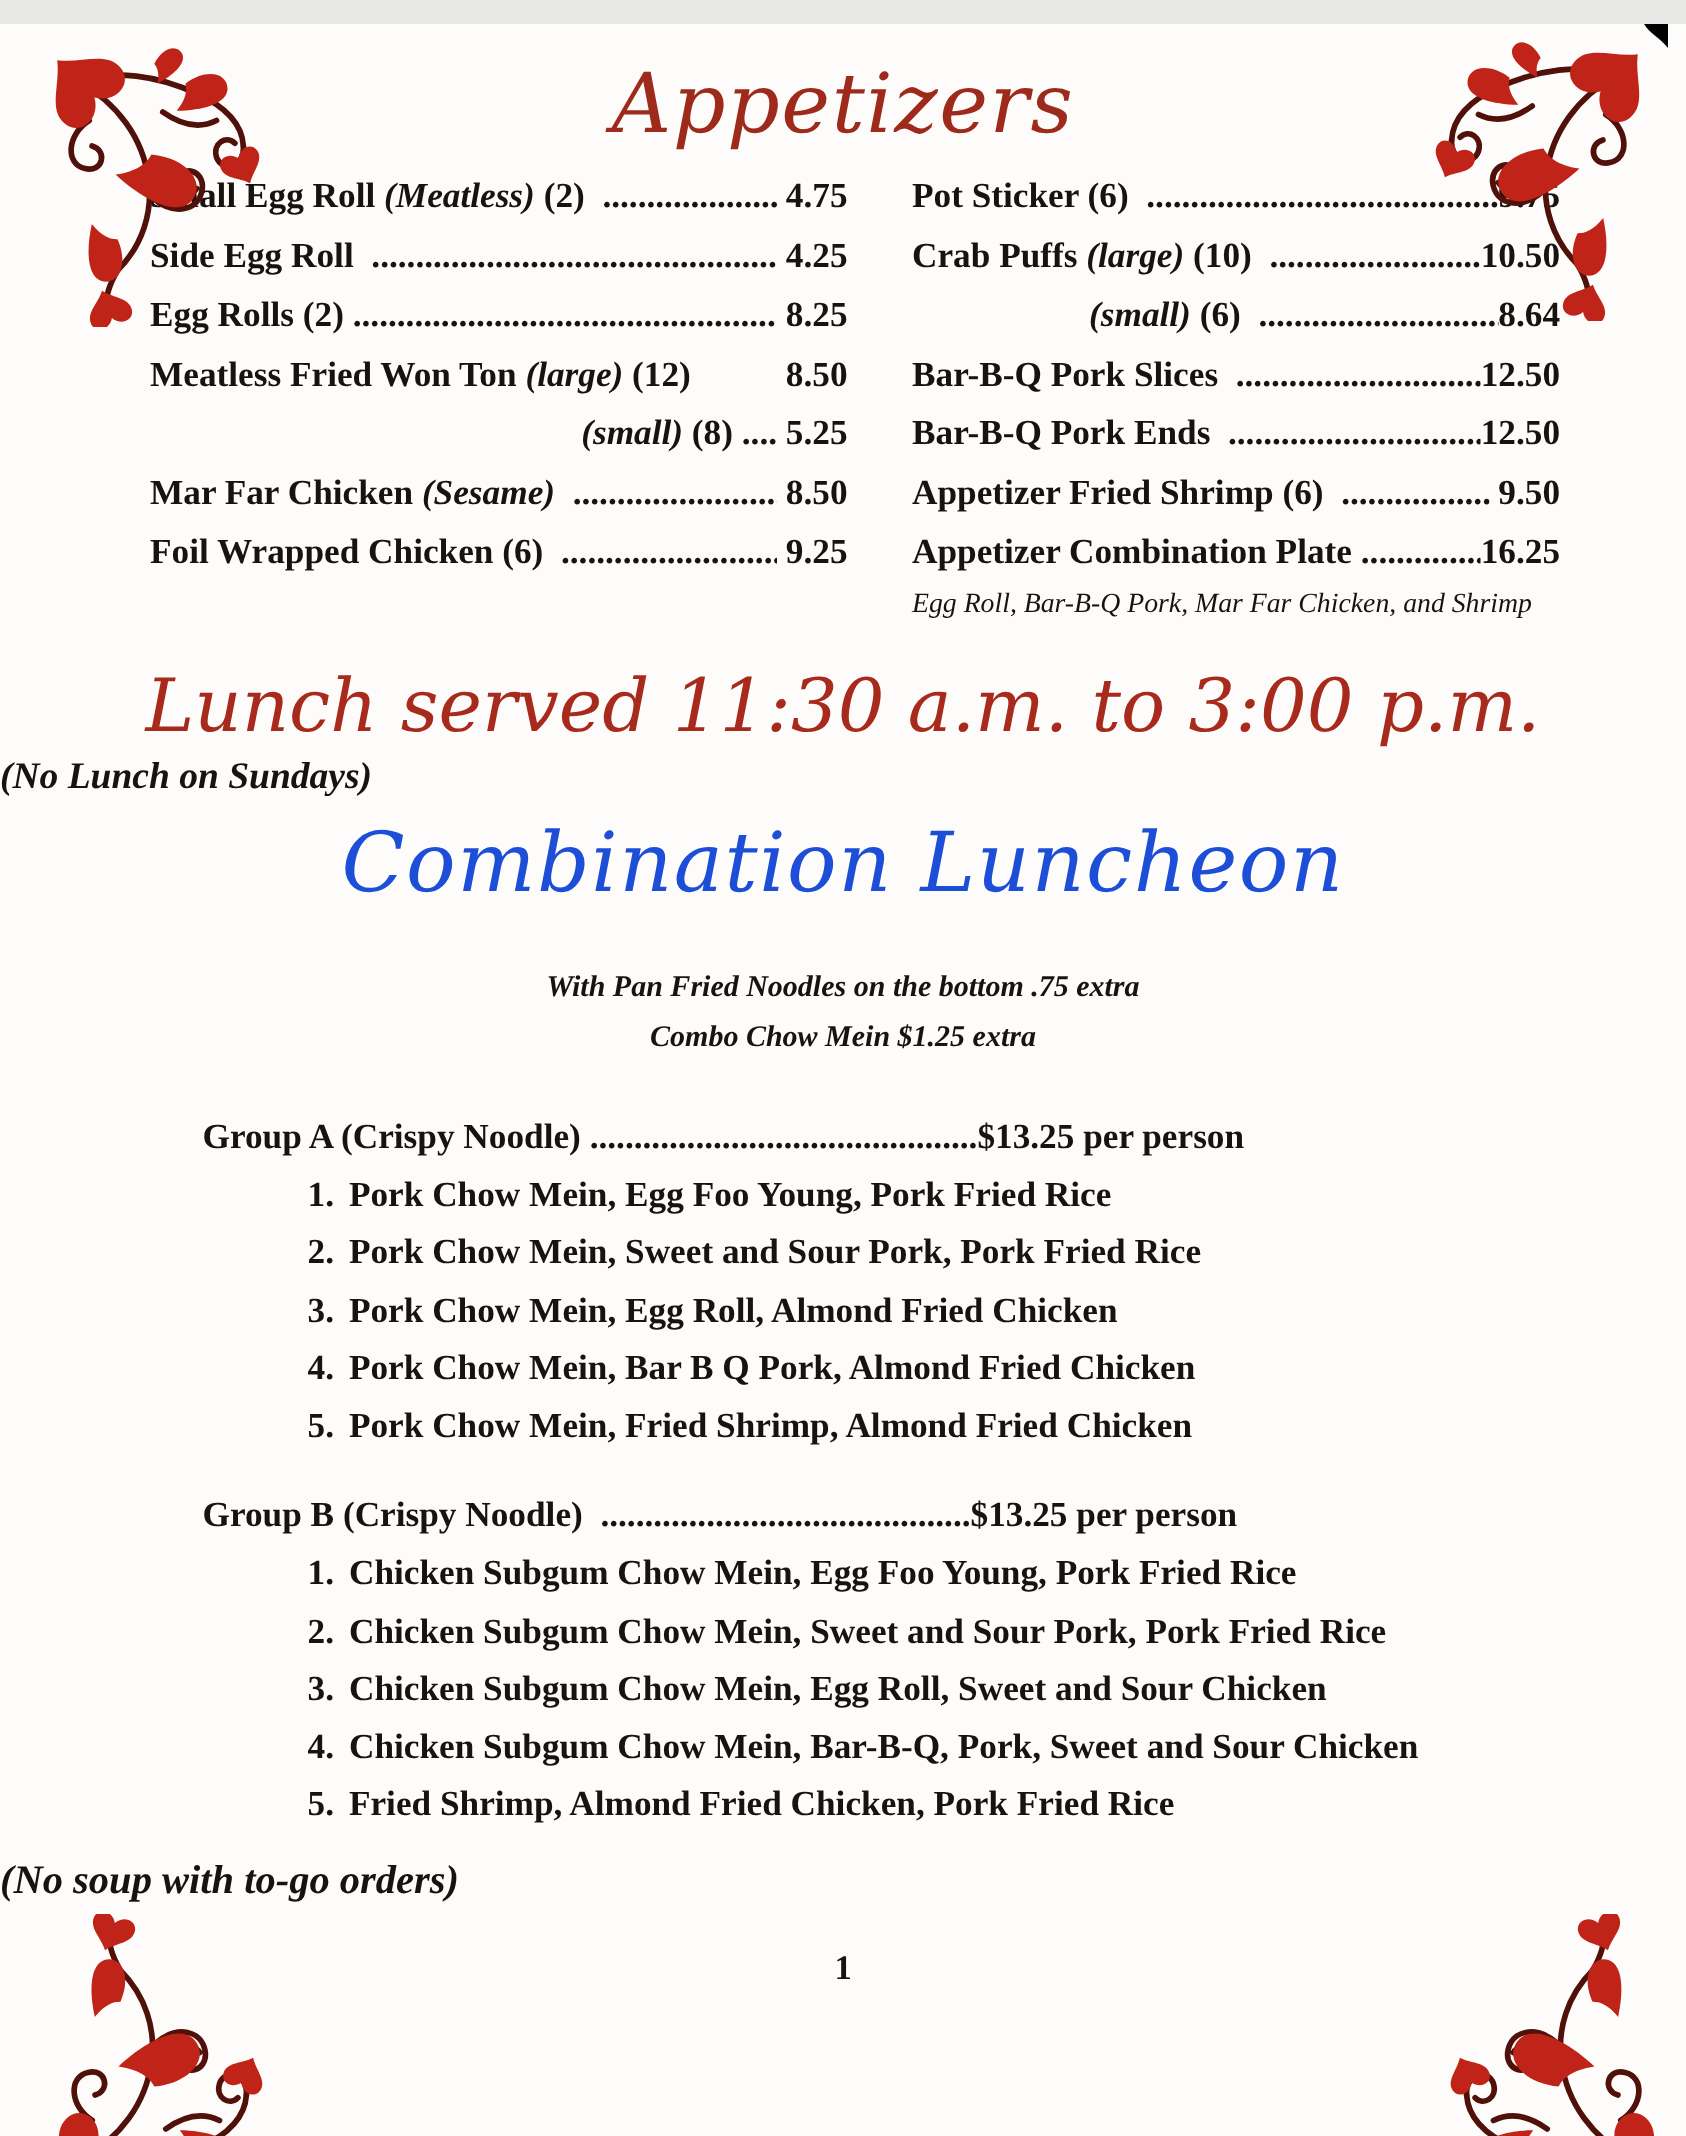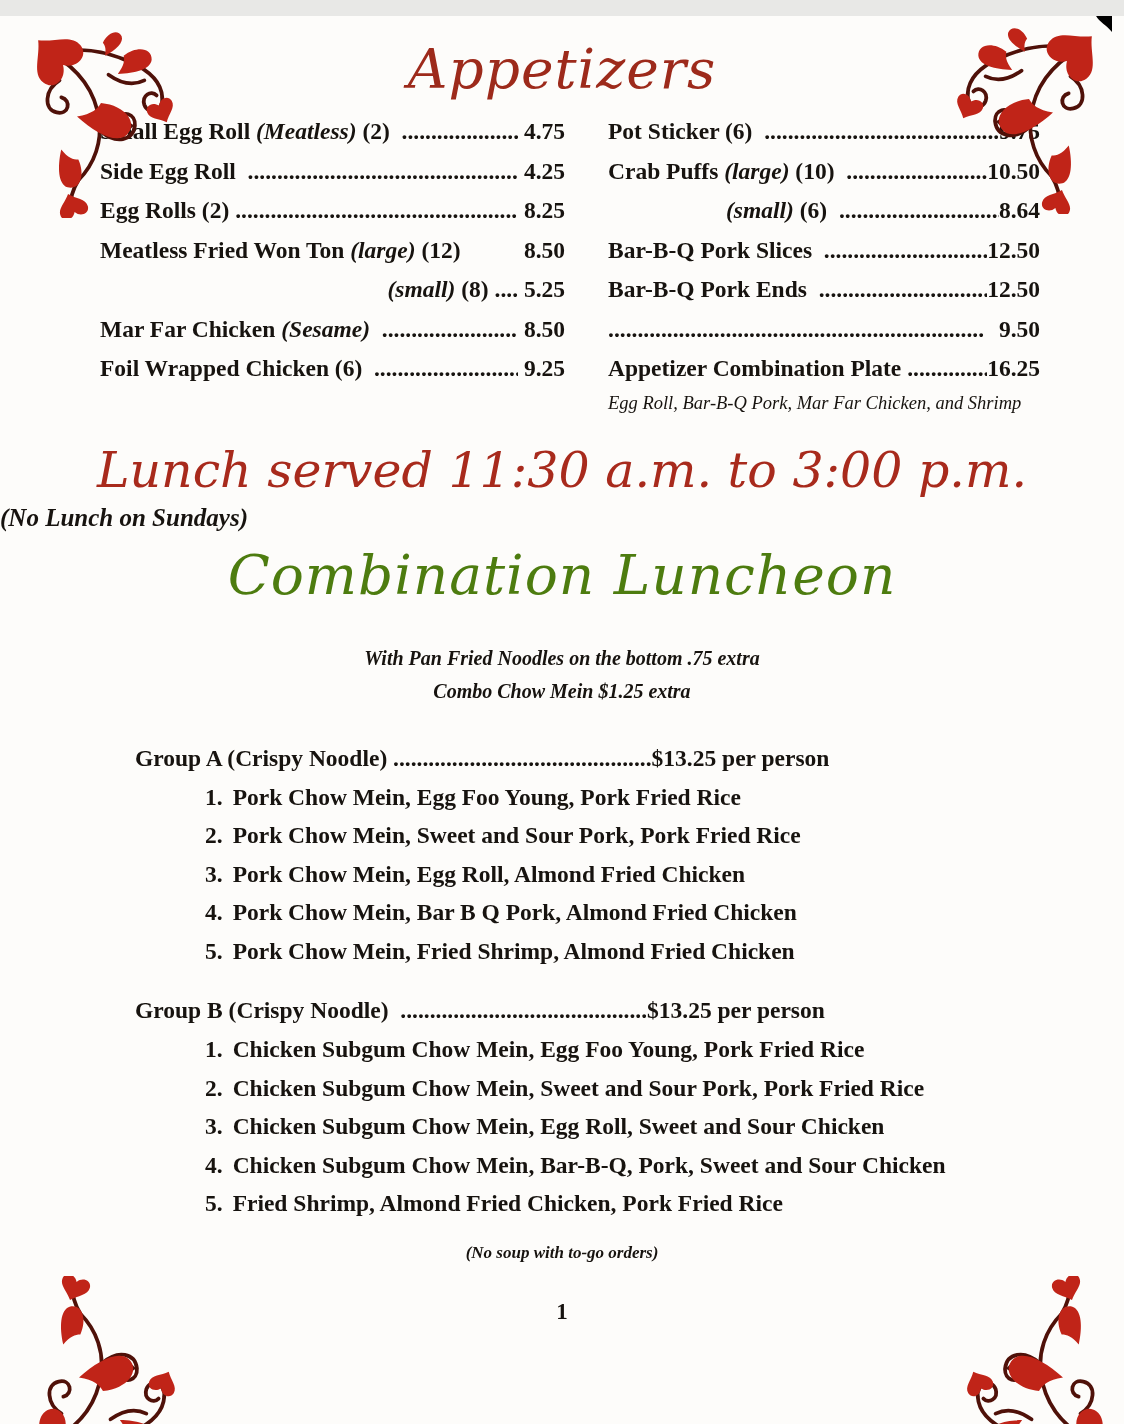--- a/index.html
+++ b/index.html
@@ -43,21 +43,21 @@
     text-align:left;
     font-size:25px; line-height:33px;
     font-weight:bold; font-style:italic;
   }
   .combo-title {
     margin-top:8px;
     text-align:center;
     font-family:"DejaVu Serif", serif;
     font-style:italic;
     font-size:55px; line-height:66px;
-    color:#4d7c0f;
+    color:#1d4ed8;
     letter-spacing:1px;
   }
   .combo-note { text-align:center; font-size:20px; line-height:33px; font-weight:bold; font-style:italic; }
   .combo-notes { margin-top:34px; }
 
   
   .appetizers {
     margin:16px 0 0 100px;
     display:grid;
     grid-template-columns:465px 432px;
@@ -85,21 +85,21 @@
   .group-head {
     font-weight:bold; font-size:23.5px; line-height:40px;
     white-space:pre;
   }
   .g-items { margin-left:70px; }
   .g-item { font-weight:bold; font-size:23.5px; line-height:38.5px; }
   .g-item .num { margin-right:10px; }
   .group-a { margin-top:30px; }
   .group-b { margin-top:20px; }
 
-  .footer-note { margin-top:14px; text-align:center; font-size:17px; line-height:32px; font-weight:bold; font-style:italic; }
+  .footer-note { margin-top:14px; font-size:27px; line-height:32px; font-weight:bold; font-style:italic; }
   .page-num { margin-top:30px; text-align:center; font-size:23px; font-weight:bold; }
 
   .scan-edge { position:absolute; left:0; bottom:0; width:100%; height:13px; background:#cfcdc9; }
 </style>
 </head>
 <body>
 
 <div class="page">
 
   <div class="orn orn-tl">
@@ -266,20 +266,21 @@
           <span class="t">Bar-B-Q Pork Slices  </span>
           <span class="leader">................................................................</span>
           <span class="price">12.50</span>
         </div>
       <div class="mi">
           <span class="t">Bar-B-Q Pork Ends  </span>
           <span class="leader">................................................................</span>
           <span class="price">12.50</span>
         </div>
       <div class="mi">
+          <span class="t">Appetizer Fried Shrimp (6)  </span>
           <span class="leader">................................................................</span>
           <span class="price"> 9.50</span>
         </div>
       <div class="mi">
           <span class="t">Appetizer Combination Plate </span>
           <span class="leader">................................................................</span>
           <span class="price">16.25</span>
         </div>
       <div class="combo-plate-note">Egg Roll, Bar-B-Q Pork, Mar Far Chicken, and Shrimp</div>
     </div>

